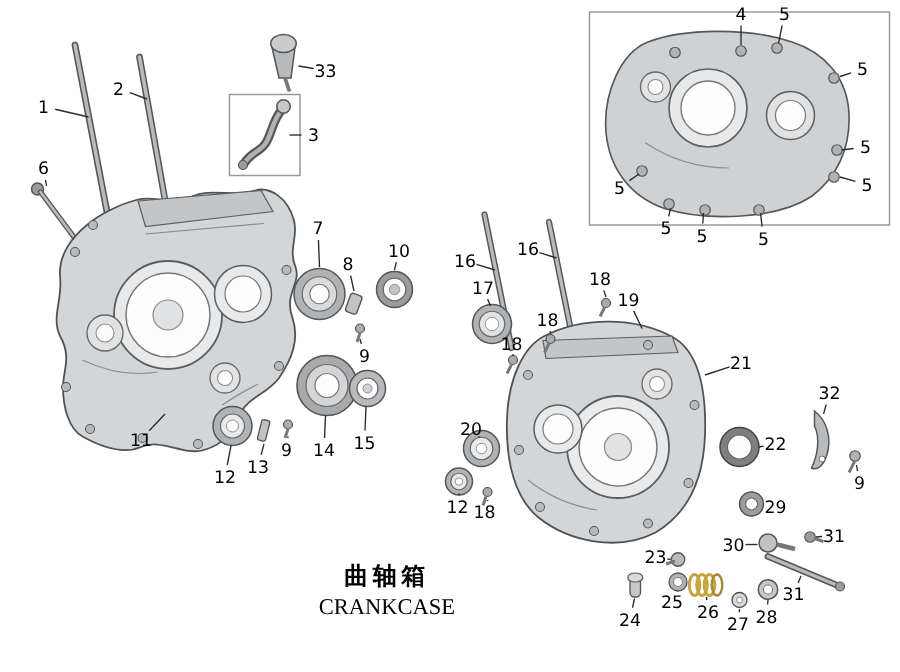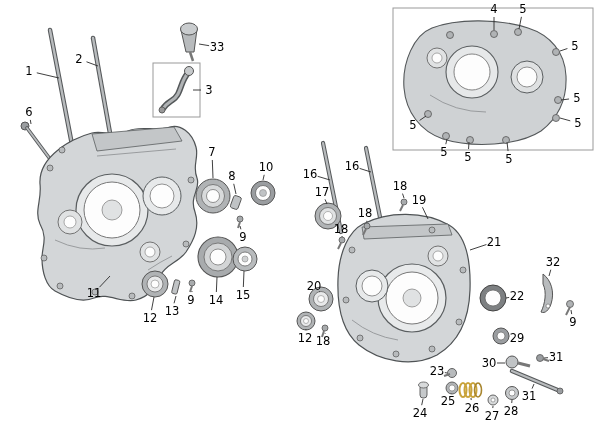--- a/index.html
+++ b/index.html
@@ -353,14 +353,18 @@
         <text x="448" y="401" class="callout-num">25</text>
         <line x1="471.203970247832" y1="400.03970247832007" x2="471" y2="398" class="leader"></line>
         <text x="472" y="408" class="callout-num">26</text>
         <line x1="492.796029752168" y1="408.03970247832007" x2="493" y2="406" class="leader"></line>
         <text x="492" y="416" class="callout-num">27</text>
         <line x1="511.72428596834015" y1="403.03285434825835" x2="512" y2="400" class="leader"></line>
         <text x="511" y="411" class="callout-num">28</text>
       </g>
 </svg>
 
-
+<div class="title-block">
+  <div class="title-cn">曲轴箱</div>
+  <div class="title-en">CRANKCASE</div>
 </div>
 
+</div>
+
 </body></html>

